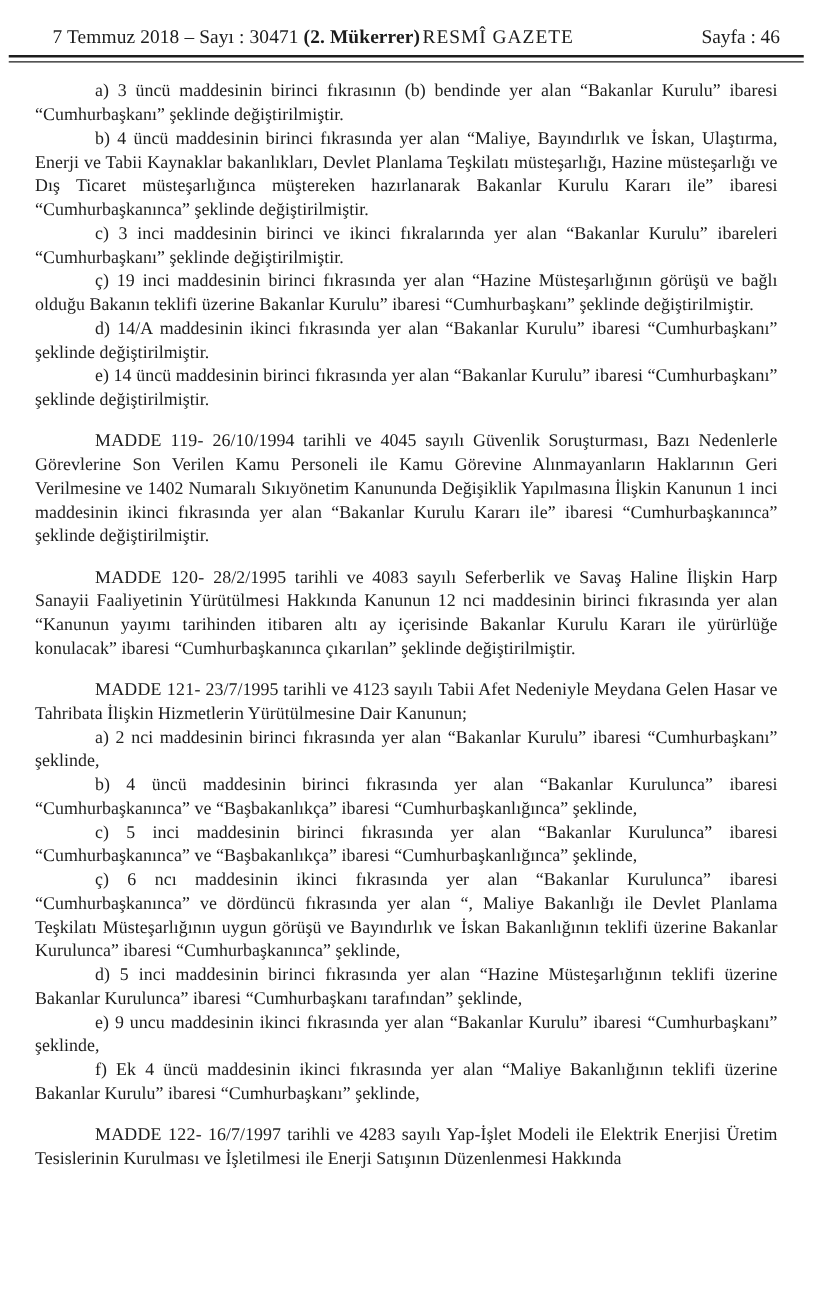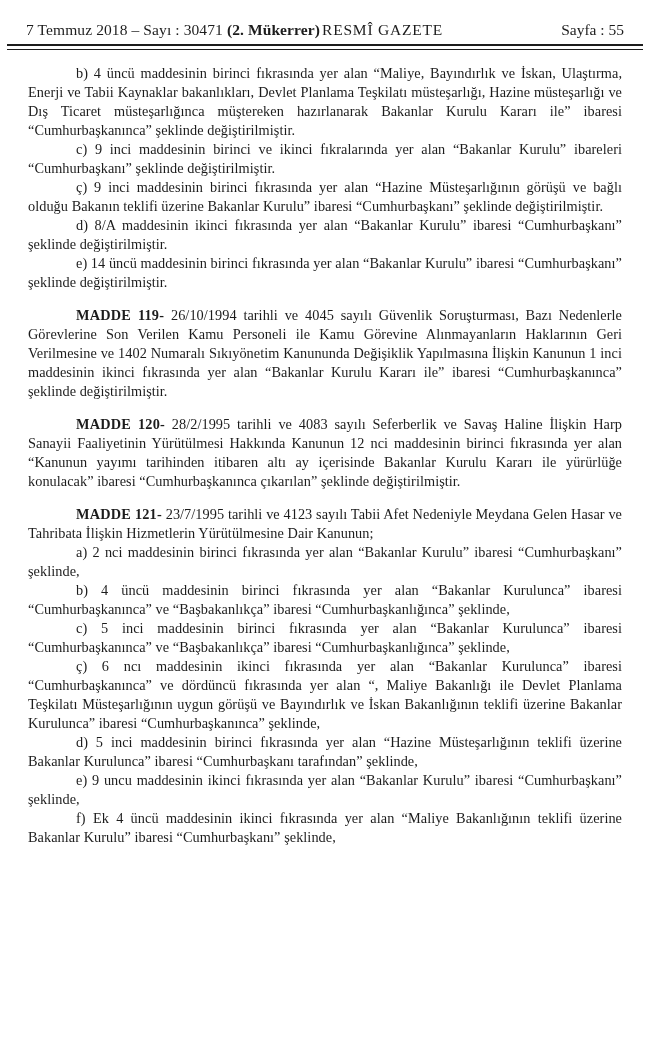--- a/index.html
+++ b/index.html
@@ -7,67 +7,69 @@
     width:650px;height:1045px;
     background:#ffffff;
     font-family:"Liberation Serif","DejaVu Serif",serif;
     color:#1c1c1c;
     overflow:hidden;
     -webkit-font-smoothing:antialiased;
   }
   .page{width:650px;height:1045px;background:#fff;position:relative;}
   .page-header{
     display:flex;align-items:flex-end;
-    padding:21px 26px 3px 26px;
+    padding:21px 26px 3px 42px;
     font-size:15.5px;line-height:18px;white-space:nowrap;
   }
   .hdr-left{letter-spacing:0.1px;}
   .hdr-left b{font-weight:bold;}
   .hdr-center{margin-left:2px;letter-spacing:0.8px;}
   .hdr-right{margin-left:auto;}
   .double-rule{
     height:3px;margin:2px 7px 0 7px;
     border-top:2px solid #1d1d1d;
     border-bottom:1px solid #1d1d1d;
   }
   .doc-body{
     margin:14px 28px 0 28px;
     font-size:14.3px;
     line-height:19px;
     text-align:justify;
     letter-spacing:0.05px;
   }
   .para{margin:0;text-indent:48px;}
   .para.gap{margin-top:14px;}
-  .para b{font-weight:bold;letter-spacing:0.2px;}
+  .para b{font-weight:normal;letter-spacing:0.2px;}
 </style>
 </head>
 <body>
 
 <div class="page">
 
   <div class="page-header">
     <span class="hdr-left"><span>7 Temmuz 2018 – Sayı : 30471 </span><b>(2. Mükerrer)</b></span>
     <span class="hdr-center">RESMÎ GAZETE</span>
-    <span class="hdr-right">Sayfa : 55</span>
+    <span class="hdr-right">Sayfa : 46</span>
   </div>
 
   <div class="double-rule"></div>
 
   <div class="doc-body">
+      <p class="para">a) 3 üncü maddesinin birinci fıkrasının (b) bendinde yer alan “Bakanlar Kurulu” ibaresi “Cumhurbaşkanı” şeklinde değiştirilmiştir.</p>
       <p class="para">b) 4 üncü maddesinin birinci fıkrasında yer alan “Maliye, Bayındırlık ve İskan, Ulaştırma, Enerji ve Tabii Kaynaklar bakanlıkları, Devlet Planlama Teşkilatı müsteşarlığı, Hazine müsteşarlığı ve Dış Ticaret müsteşarlığınca müştereken hazırlanarak Bakanlar Kurulu Kararı ile” ibaresi “Cumhurbaşkanınca” şeklinde değiştirilmiştir.</p>
-      <p class="para">c) 9 inci maddesinin birinci ve ikinci fıkralarında yer alan “Bakanlar Kurulu” ibareleri “Cumhurbaşkanı” şeklinde değiştirilmiştir.</p>
-      <p class="para">ç) 9 inci maddesinin birinci fıkrasında yer alan “Hazine Müsteşarlığının görüşü ve bağlı olduğu Bakanın teklifi üzerine Bakanlar Kurulu” ibaresi “Cumhurbaşkanı” şeklinde değiştirilmiştir.</p>
-      <p class="para">d) 8/A maddesinin ikinci fıkrasında yer alan “Bakanlar Kurulu” ibaresi “Cumhurbaşkanı” şeklinde değiştirilmiştir.</p>
+      <p class="para">c) 3 inci maddesinin birinci ve ikinci fıkralarında yer alan “Bakanlar Kurulu” ibareleri “Cumhurbaşkanı” şeklinde değiştirilmiştir.</p>
+      <p class="para">ç) 19 inci maddesinin birinci fıkrasında yer alan “Hazine Müsteşarlığının görüşü ve bağlı olduğu Bakanın teklifi üzerine Bakanlar Kurulu” ibaresi “Cumhurbaşkanı” şeklinde değiştirilmiştir.</p>
+      <p class="para">d) 14/A maddesinin ikinci fıkrasında yer alan “Bakanlar Kurulu” ibaresi “Cumhurbaşkanı” şeklinde değiştirilmiştir.</p>
       <p class="para">e) 14 üncü maddesinin birinci fıkrasında yer alan “Bakanlar Kurulu” ibaresi “Cumhurbaşkanı” şeklinde değiştirilmiştir.</p>
       <p class="para gap"><b>MADDE 119-</b> 26/10/1994 tarihli ve 4045 sayılı Güvenlik Soruşturması, Bazı Nedenlerle Görevlerine Son Verilen Kamu Personeli ile Kamu Görevine Alınmayanların Haklarının Geri Verilmesine ve 1402 Numaralı Sıkıyönetim Kanununda Değişiklik Yapılmasına İlişkin Kanunun 1 inci maddesinin ikinci fıkrasında yer alan “Bakanlar Kurulu Kararı ile” ibaresi “Cumhurbaşkanınca” şeklinde değiştirilmiştir.</p>
       <p class="para gap"><b>MADDE 120-</b> 28/2/1995 tarihli ve 4083 sayılı Seferberlik ve Savaş Haline İlişkin Harp Sanayii Faaliyetinin Yürütülmesi Hakkında Kanunun 12 nci maddesinin birinci fıkrasında yer alan “Kanunun yayımı tarihinden itibaren altı ay içerisinde Bakanlar Kurulu Kararı ile yürürlüğe konulacak” ibaresi “Cumhurbaşkanınca çıkarılan” şeklinde değiştirilmiştir.</p>
       <p class="para gap"><b>MADDE 121-</b> 23/7/1995 tarihli ve 4123 sayılı Tabii Afet Nedeniyle Meydana Gelen Hasar ve Tahribata İlişkin Hizmetlerin Yürütülmesine Dair Kanunun;</p>
       <p class="para">a) 2 nci maddesinin birinci fıkrasında yer alan “Bakanlar Kurulu” ibaresi “Cumhurbaşkanı” şeklinde,</p>
       <p class="para">b) 4 üncü maddesinin birinci fıkrasında yer alan “Bakanlar Kurulunca” ibaresi “Cumhurbaşkanınca” ve “Başbakanlıkça” ibaresi “Cumhurbaşkanlığınca” şeklinde,</p>
       <p class="para">c) 5 inci maddesinin birinci fıkrasında yer alan “Bakanlar Kurulunca” ibaresi “Cumhurbaşkanınca” ve “Başbakanlıkça” ibaresi “Cumhurbaşkanlığınca” şeklinde,</p>
       <p class="para">ç) 6 ncı maddesinin ikinci fıkrasında yer alan “Bakanlar Kurulunca” ibaresi “Cumhurbaşkanınca” ve dördüncü fıkrasında yer alan “, Maliye Bakanlığı ile Devlet Planlama Teşkilatı Müsteşarlığının uygun görüşü ve Bayındırlık ve İskan Bakanlığının teklifi üzerine Bakanlar Kurulunca” ibaresi “Cumhurbaşkanınca” şeklinde,</p>
       <p class="para">d) 5 inci maddesinin birinci fıkrasında yer alan “Hazine Müsteşarlığının teklifi üzerine Bakanlar Kurulunca” ibaresi “Cumhurbaşkanı tarafından” şeklinde,</p>
       <p class="para">e) 9 uncu maddesinin ikinci fıkrasında yer alan “Bakanlar Kurulu” ibaresi “Cumhurbaşkanı” şeklinde,</p>
       <p class="para">f) Ek 4 üncü maddesinin ikinci fıkrasında yer alan “Maliye Bakanlığının teklifi üzerine Bakanlar Kurulu” ibaresi “Cumhurbaşkanı” şeklinde,</p>
+      <p class="para gap"><b>MADDE 122-</b> 16/7/1997 tarihli ve 4283 sayılı Yap-İşlet Modeli ile Elektrik Enerjisi Üretim Tesislerinin Kurulması ve İşletilmesi ile Enerji Satışının Düzenlenmesi Hakkında</p>
     </div>
 
 </div>
 
 </body></html>

